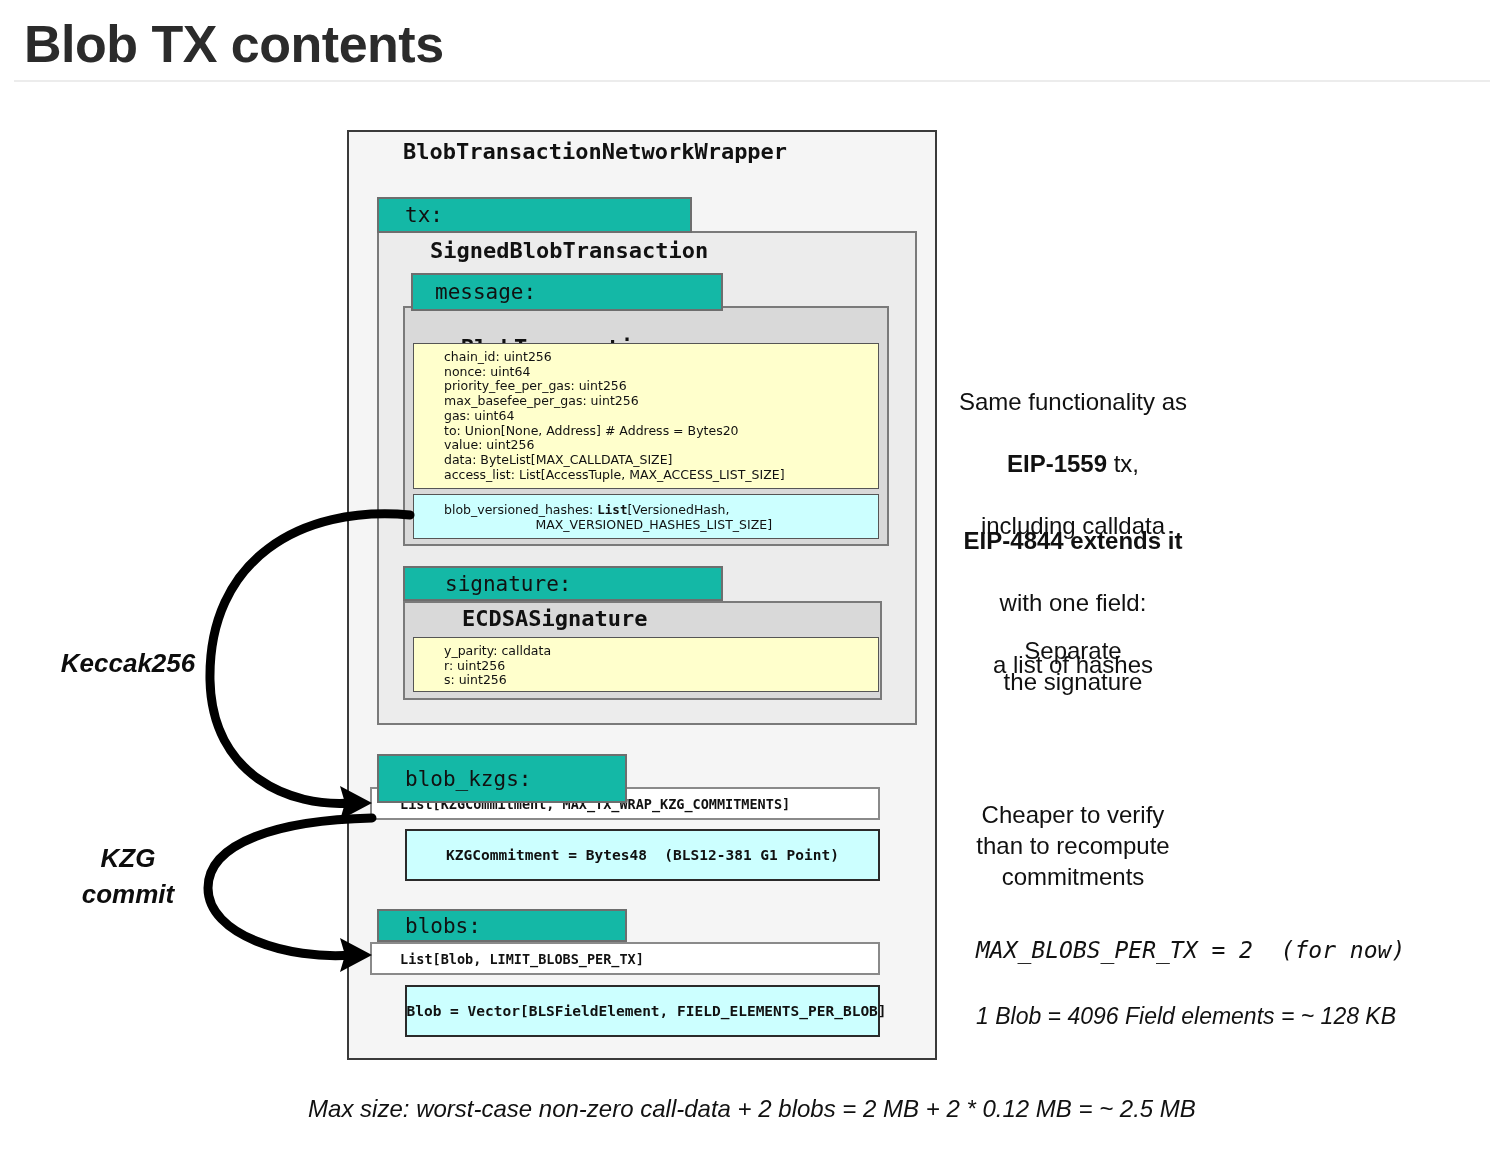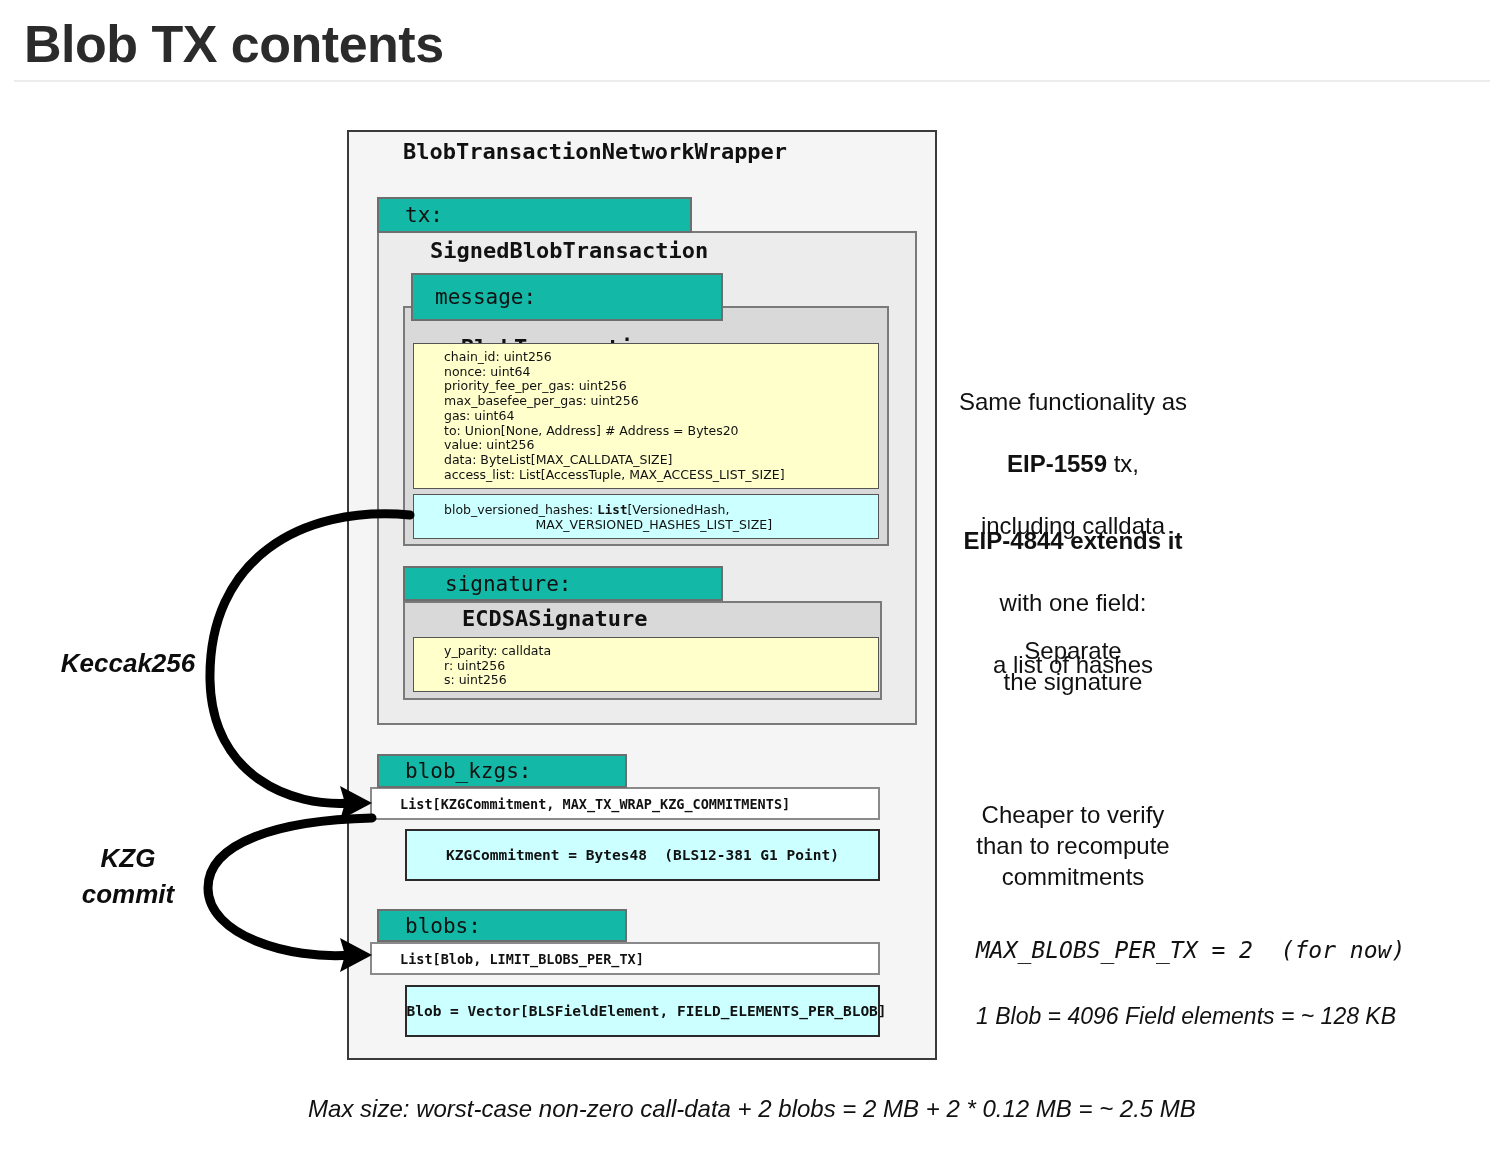--- a/index.html
+++ b/index.html
@@ -248,21 +248,21 @@
 <div id="signed-box" class="nest-box"></div>
 <div id="signed-title" class="box-title">SignedBlobTransaction</div>
 
 <div class="label-tab" style="left:377px; top:197px; width:315px; height:36px; padding-left:26px;">
   <span>tx:</span>
 </div>
 
 <div id="blobtx-box" class="nest-box"></div>
 <div id="blobtx-title" class="box-title">BlobTransaction</div>
 
-<div class="label-tab" style="left:411px; top:273px; width:312px; height:48px; padding-left:22px;">
+<div class="label-tab" style="left:411px; top:273px; width:312px; height:38px; padding-left:22px;">
   <span>message:</span>
 </div>
 
 <div id="blobtx-fields" class="code-panel yellow">chain_id: uint256
 nonce: uint64
 priority_fee_per_gas: uint256
 max_basefee_per_gas: uint256
 gas: uint64
 to: Union[None, Address] # Address = Bytes20
 value: uint256
@@ -275,21 +275,21 @@
 <div class="label-tab" style="left:403px; top:566px; width:320px; height:35px; padding-left:40px;">
   <span>signature:</span>
 </div>
 
 <div id="ecdsa-box" class="nest-box"></div>
 <div id="ecdsa-title" class="box-title">ECDSASignature</div>
 <div id="ecdsa-fields" class="code-panel yellow">y_parity: calldata
 r: uint256
 s: uint256</div>
 
-<div class="label-tab" style="left:377px; top:754px; width:250px; height:34px; padding-left:26px;text-align:right;">
+<div class="label-tab" style="left:377px; top:754px; width:250px; height:49px; padding-left:26px;text-align:right;">
   <span>blob_kzgs:</span>
 </div>
 
 <div class="list-row" style="left:370px; top:787px; width:510px; height:33px;">
     <span class="dim">List</span>
     <span>[KZGCommitment, MAX_TX_WRAP_KZG_COMMITMENTS]</span>
   </div>
 
 <div class="detail-box" style="left:405px; top:829px; width:475px; height:52px;align-items:center;">
   <span>KZGCommitment = Bytes48  (BLS12-381 G1 Point)</span>

